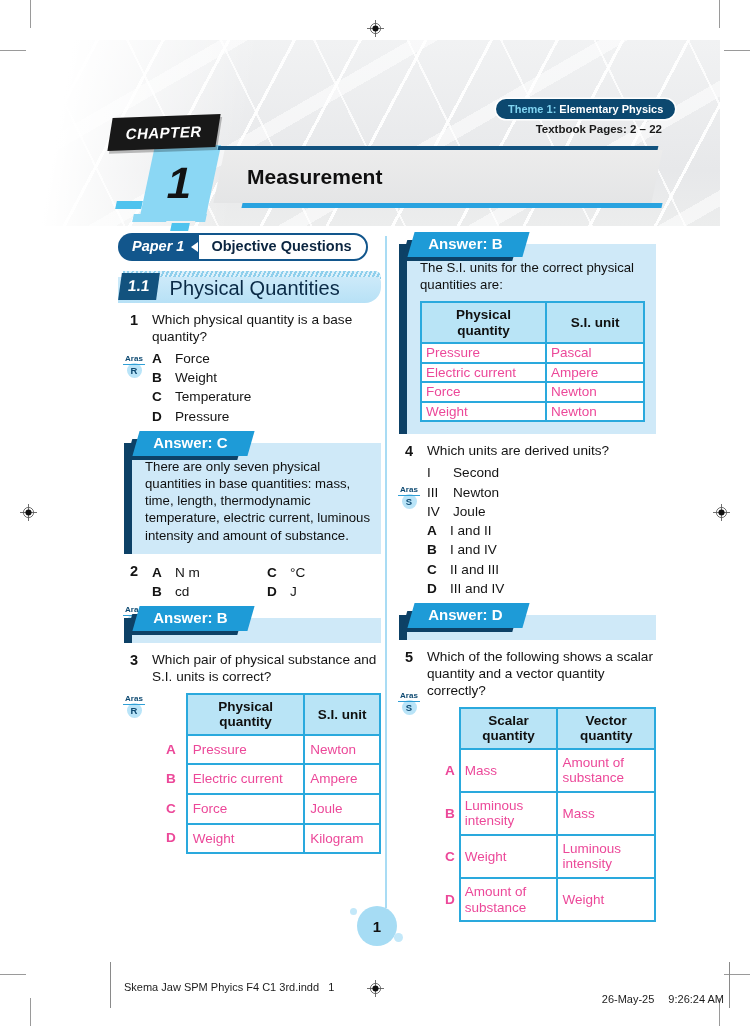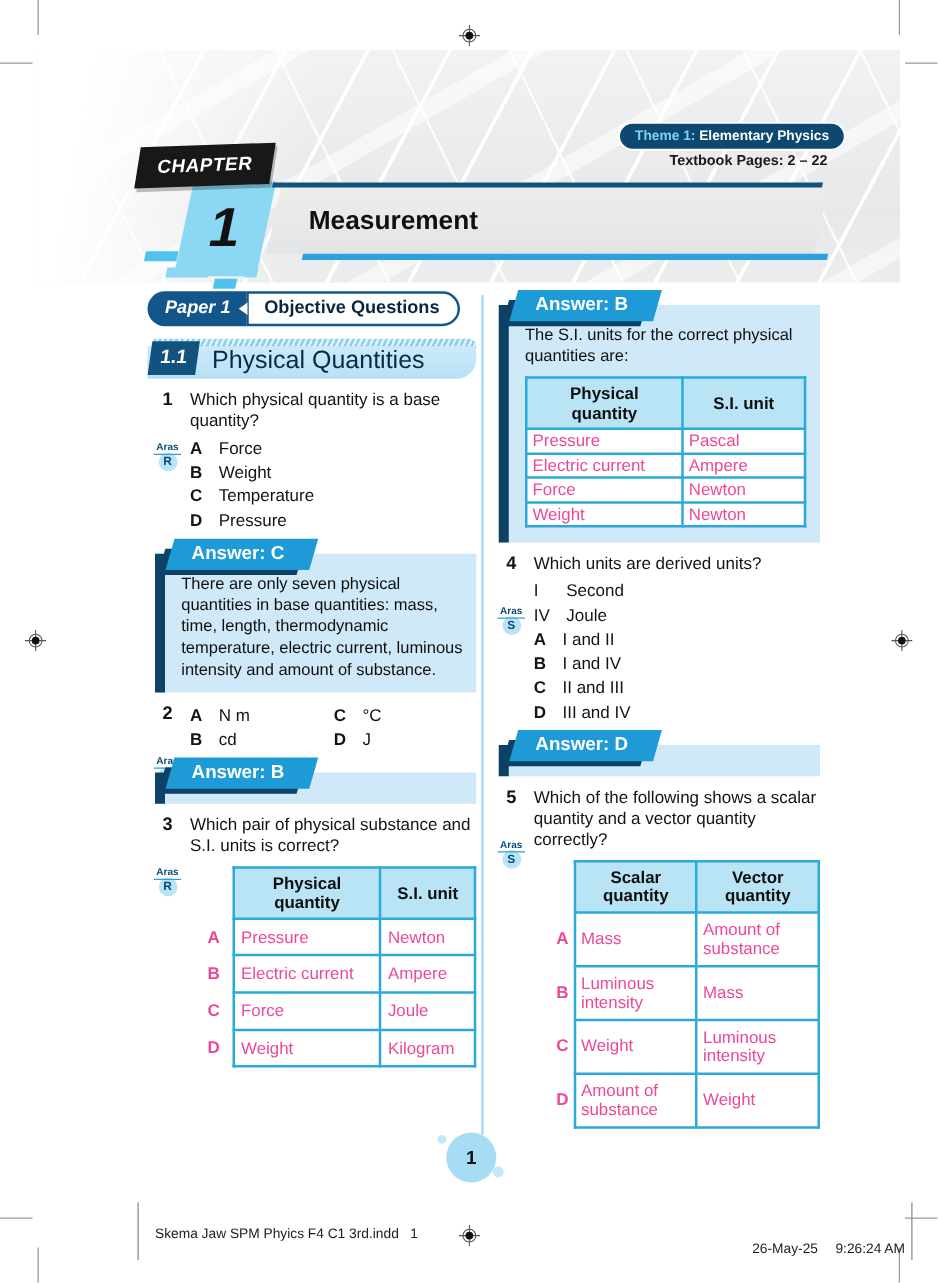--- a/index.html
+++ b/index.html
@@ -407,20 +407,24 @@
         </div>
       </div>
       <div class="q-body">
         <p class="q-text">Which units are derived units?</p>
         <div class="opts">
           <div class="opt">
               <span class="opt-letter rn">I</span>
               <span class="opt-text">Second</span>
             </div>
           <div class="opt">
+              <span class="opt-letter rn">III</span>
+              <span class="opt-text">Newton</span>
+            </div>
+          <div class="opt">
               <span class="opt-letter rn">IV</span>
               <span class="opt-text">Joule</span>
             </div>
           <div class="opt">
               <span class="opt-letter">A</span>
               <span class="opt-text">I and II</span>
             </div>
           <div class="opt">
               <span class="opt-letter">B</span>
               <span class="opt-text">I and IV</span>

